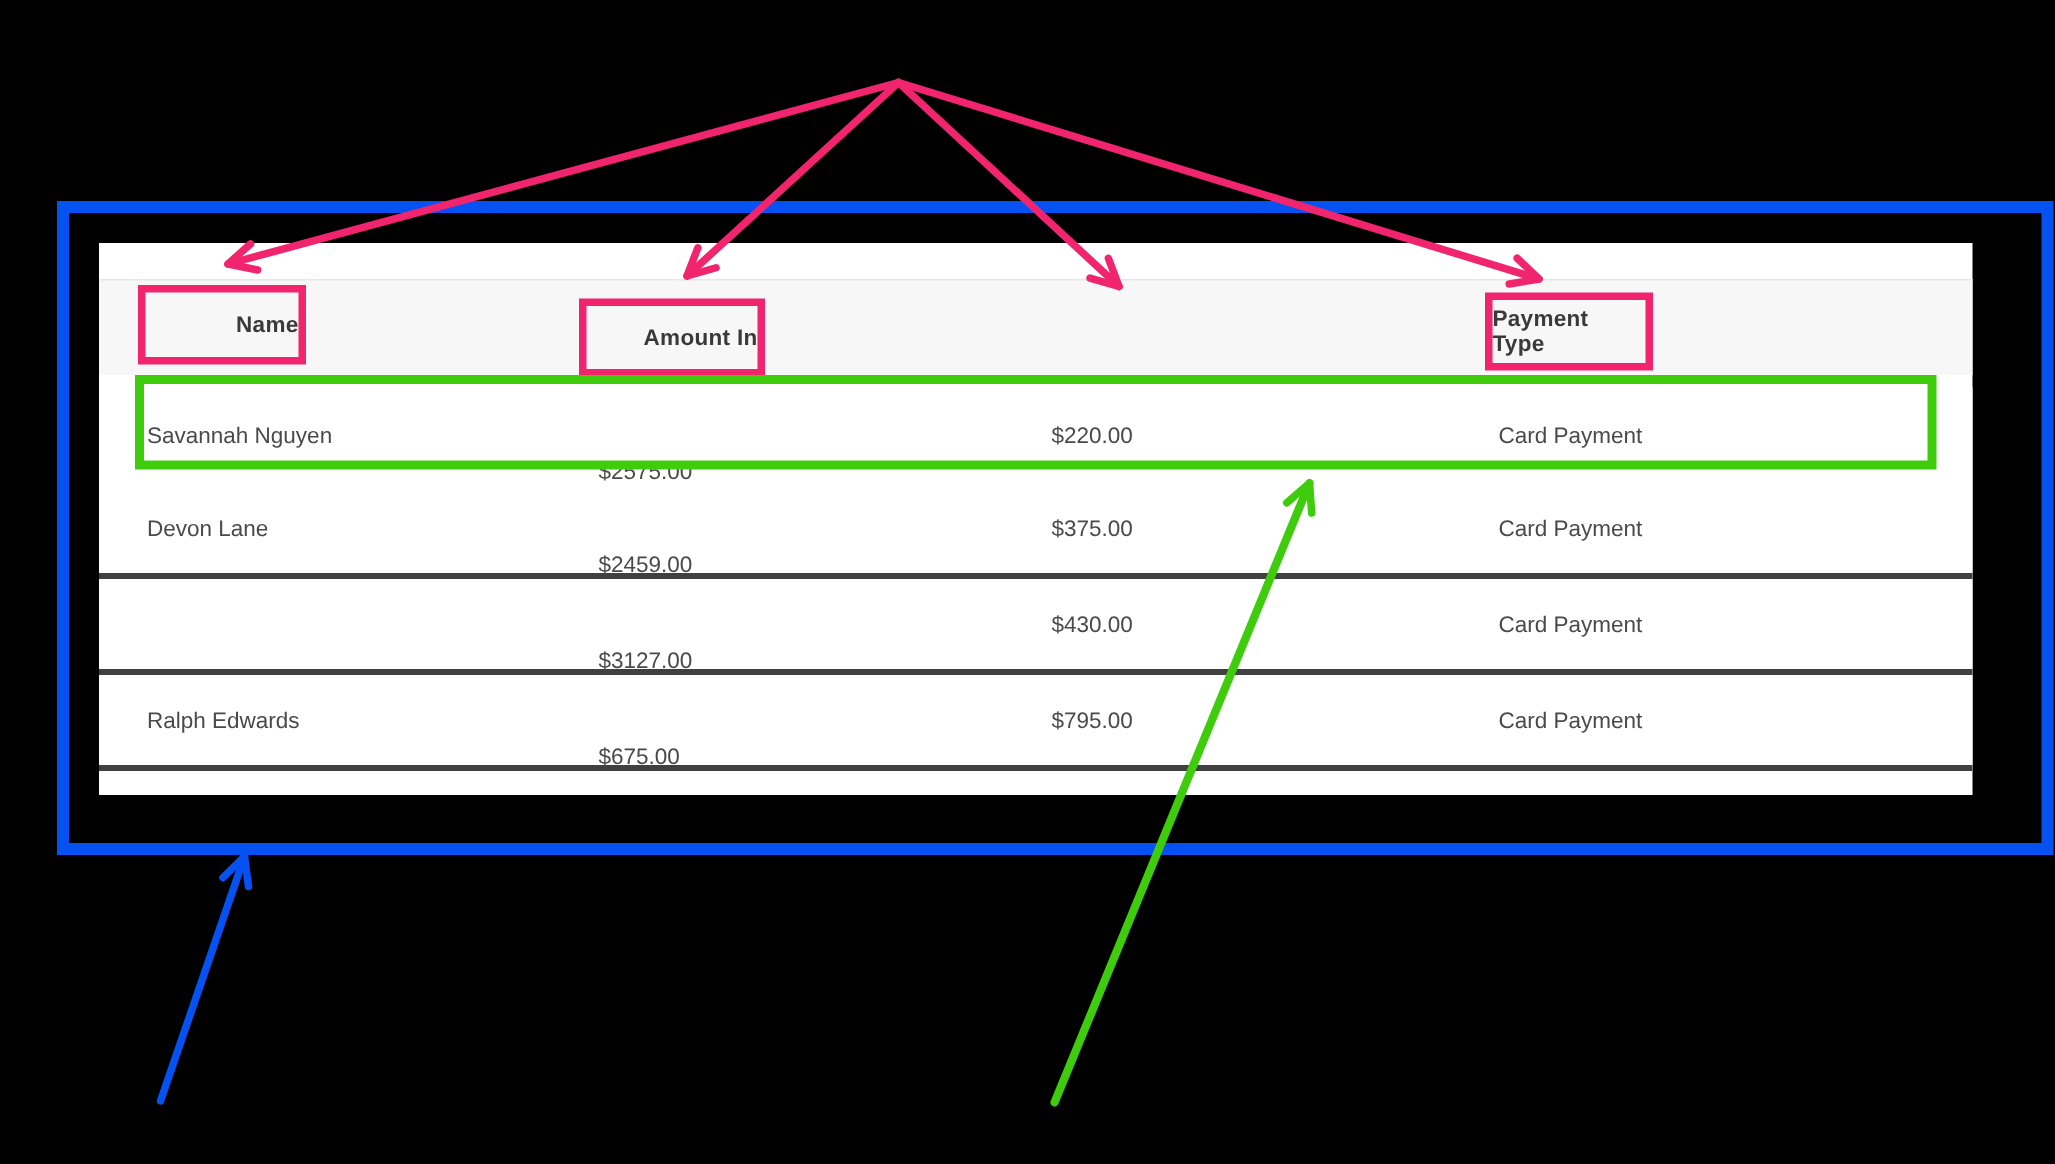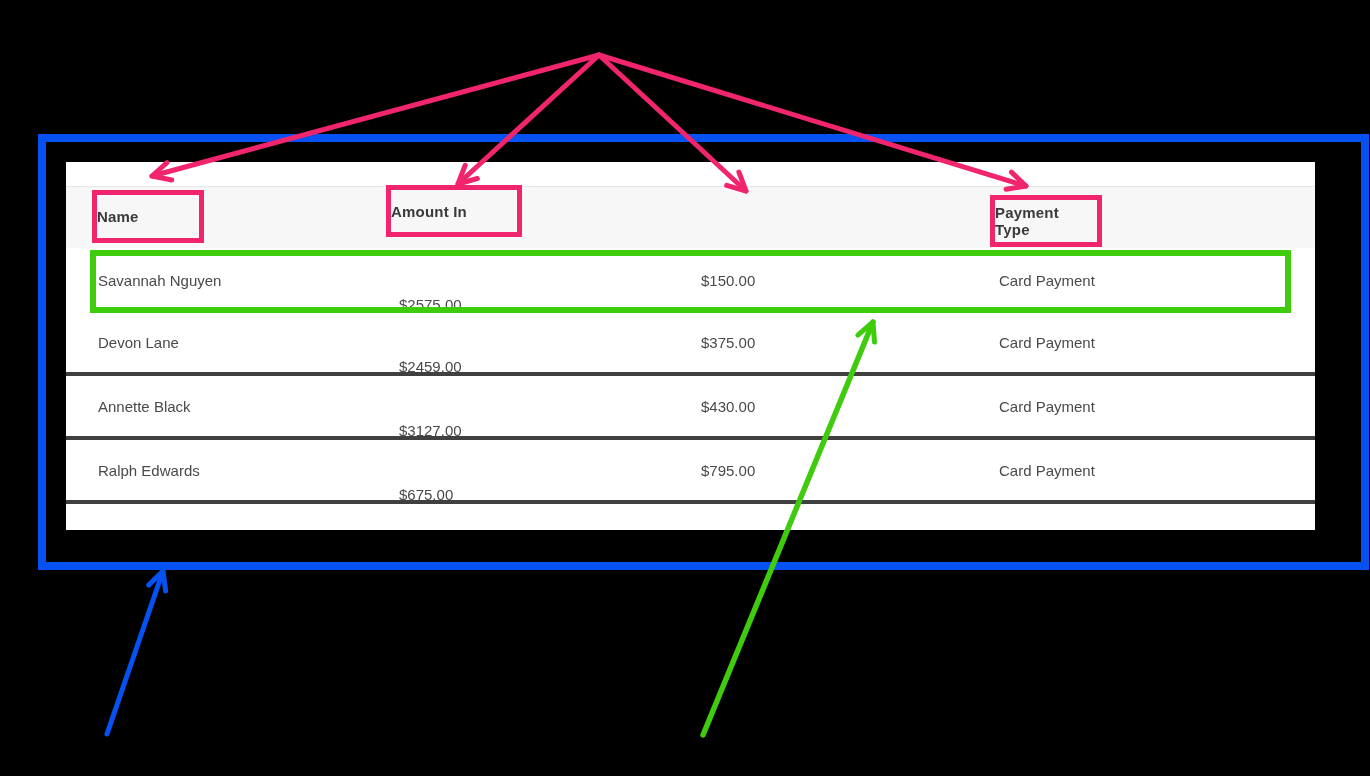--- a/index.html
+++ b/index.html
@@ -34,32 +34,32 @@
     width: 100%; height: 64px;
     background: #f7f7f8;
     border-top: 1px solid #e7e7e7;
     box-sizing: border-box;
   }
 
   .col-box {
     position: absolute;
     border: 5px solid var(--pink);
     box-sizing: border-box;
-    display: flex; align-items: center; justify-content: flex-start;
+    display: flex; align-items: center; justify-content: flex-end;
     font-size: 15px; font-weight: 700; color: #3a3a3a;
     background: transparent;
     letter-spacing: 0.2px;
     z-index: 3;
   }
   .col-box.b0 { left: 26px;  top: 28px; width: 112px; height: 53px; }
-  .col-box.b1 { left: 320px; top: 23px; width: 136px; height: 52px; }
+  .col-box.b1 { left: 320px; top: 37px; width: 124px; height: 52px; }
   .col-box.b2 { left: 626px; top: 33px; width: 112px; height: 52px; }
   .col-box.b3 { left: 924px; top: 33px; width: 112px; height: 52px; }
 
-  .tbody { position: absolute; left: 0; top: 86px; width: 100%; }
+  .tbody { position: absolute; left: 0; top: 96px; width: 100%; }
   .row {
     position: relative; height: 64px;
     border-bottom: 4px solid #404040;
     box-sizing: border-box;
     background: #fff;
   }
   .row:first-child { border-bottom: none; }
   .cell {
     position: absolute; top: 0; height: 100%;
     display: flex; align-items: center;
@@ -103,31 +103,30 @@
       <span>Amount In</span>
     </div>
     <div class="col-box b3">
       <span>Payment Type</span>
     </div>
 
     <div class="tbody">
         <div class="row">
     <span class="cell c0">Savannah Nguyen</span>
     <span class="cell c1">$2575.00</span>
-    <span class="cell c2">$150.00</span>
+    <span class="cell c2">$220.00</span>
     <span class="cell c3">Card Payment</span>
   </div>
         <div class="row">
     <span class="cell c0">Devon Lane</span>
     <span class="cell c1">$2459.00</span>
     <span class="cell c2">$375.00</span>
     <span class="cell c3">Card Payment</span>
   </div>
         <div class="row">
-    <span class="cell c0">Annette Black</span>
     <span class="cell c1">$3127.00</span>
     <span class="cell c2">$430.00</span>
     <span class="cell c3">Card Payment</span>
   </div>
         <div class="row">
     <span class="cell c0">Ralph Edwards</span>
     <span class="cell c1">$675.00</span>
     <span class="cell c2">$795.00</span>
     <span class="cell c3">Card Payment</span>
   </div>

